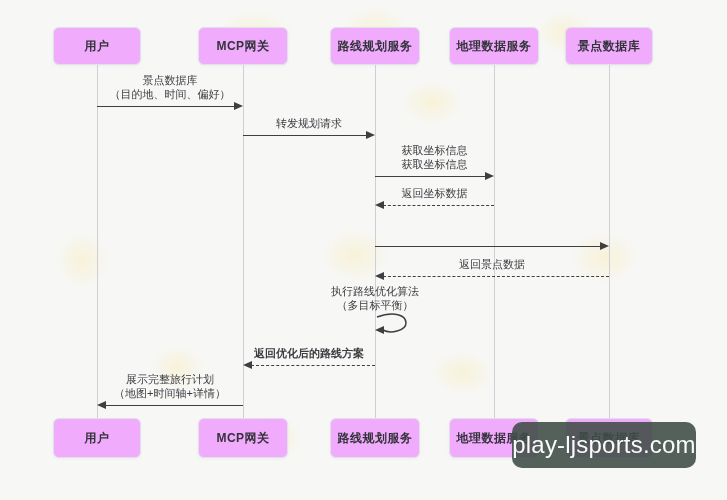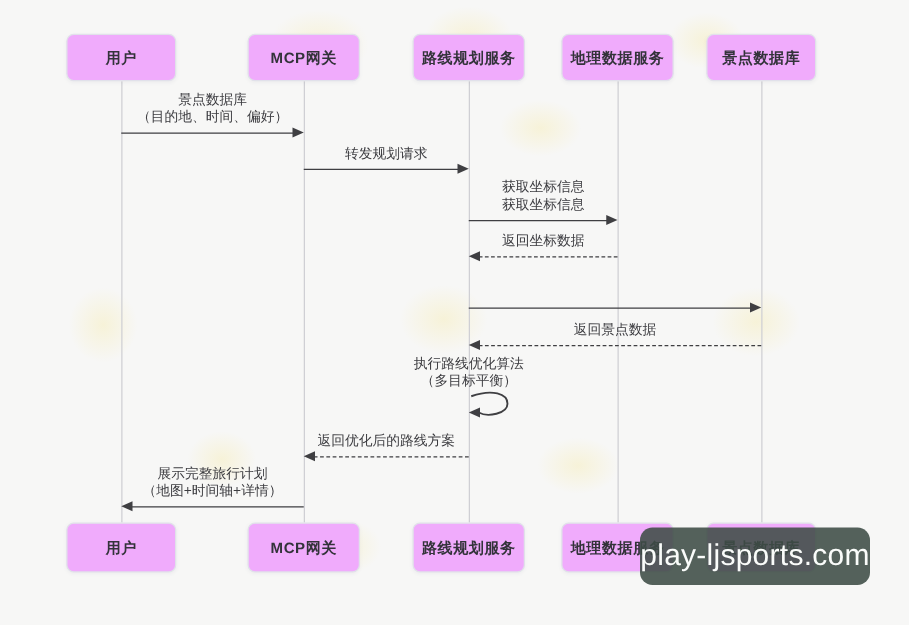--- a/index.html
+++ b/index.html
@@ -145,21 +145,21 @@
     <div class="msg-line dashed" style="left: 375px; top: 276px; width: 226px; margin-left: 8px;"></div>
     <div class="arrowhead left" style="left: 375px; top: 272px;"></div>
     <div class="msg-text" style="left: 265px; top: 284px;">
       <div>执行路线优化算法</div>
       <div>（多目标平衡）</div>
     </div>
     <div class="self-loop" style="left: 374px; top: 312px;"><svg width="36" height="24" viewBox="0 0 36 24">
         <path d="M 3 5 C 20 -1 32 3 32 11 C 32 19 16 22 9 18" fill="none" stroke="#3f3f42" stroke-width="1.5"></path>
         <polygon points="1,18 10,14 10,22" fill="#3f3f42"></polygon>
       </svg></div>
-    <div class="msg-text" style="left: 199px; top: 346px;">
+    <div class="msg-text" style="left: 199px; top: 346px; font-weight: bold;">
       <div>返回优化后的路线方案</div>
     </div>
     <div class="msg-line dashed" style="left: 243px; top: 365px; width: 124px; margin-left: 8px;"></div>
     <div class="arrowhead left" style="left: 243px; top: 361px;"></div>
     <div class="msg-text" style="left: 60px; top: 372px;">
       <div>展示完整旅行计划</div>
       <div>（地图+时间轴+详情）</div>
     </div>
     <div class="msg-line solid" style="left: 97px; top: 405px; width: 138px; margin-left: 8px;"></div>
     <div class="arrowhead left" style="left: 97px; top: 401px;"></div>

